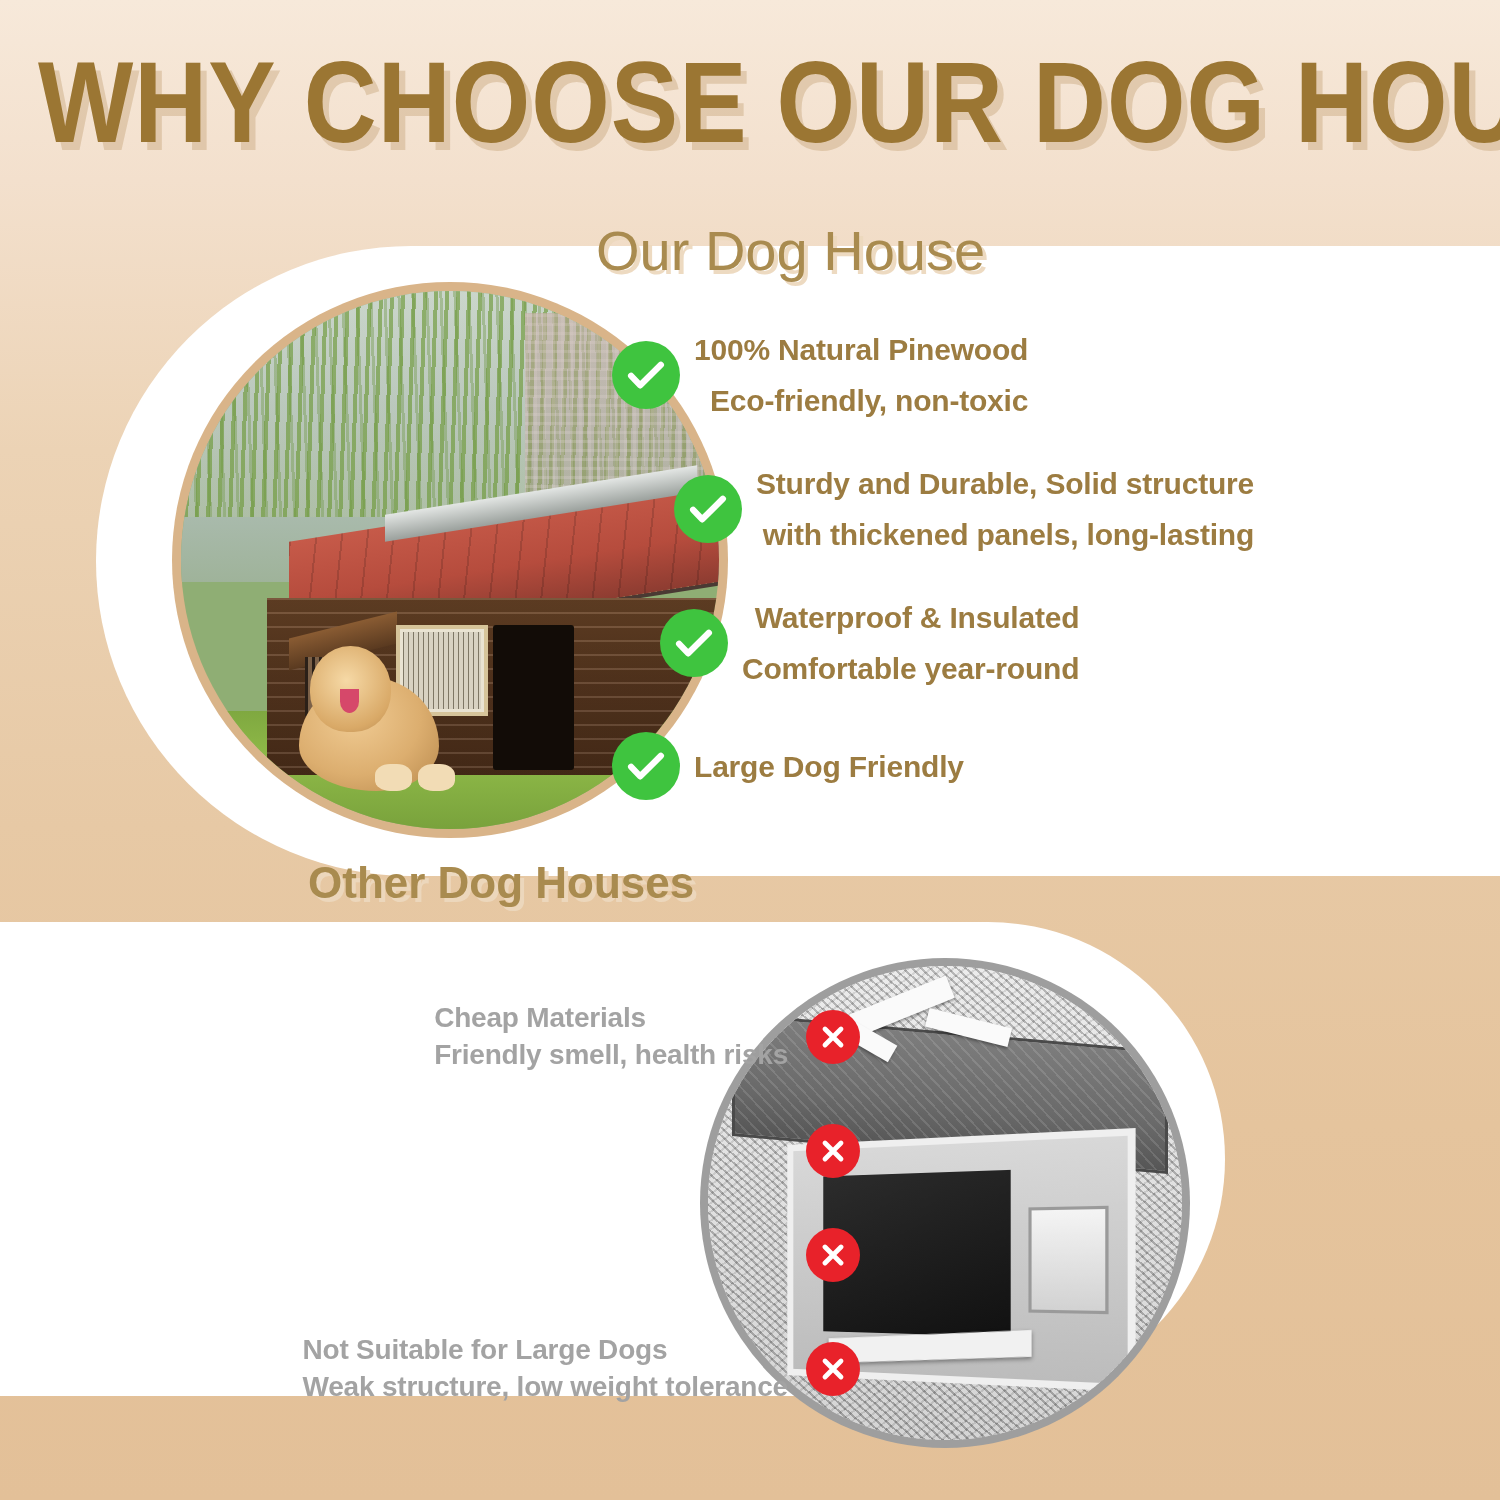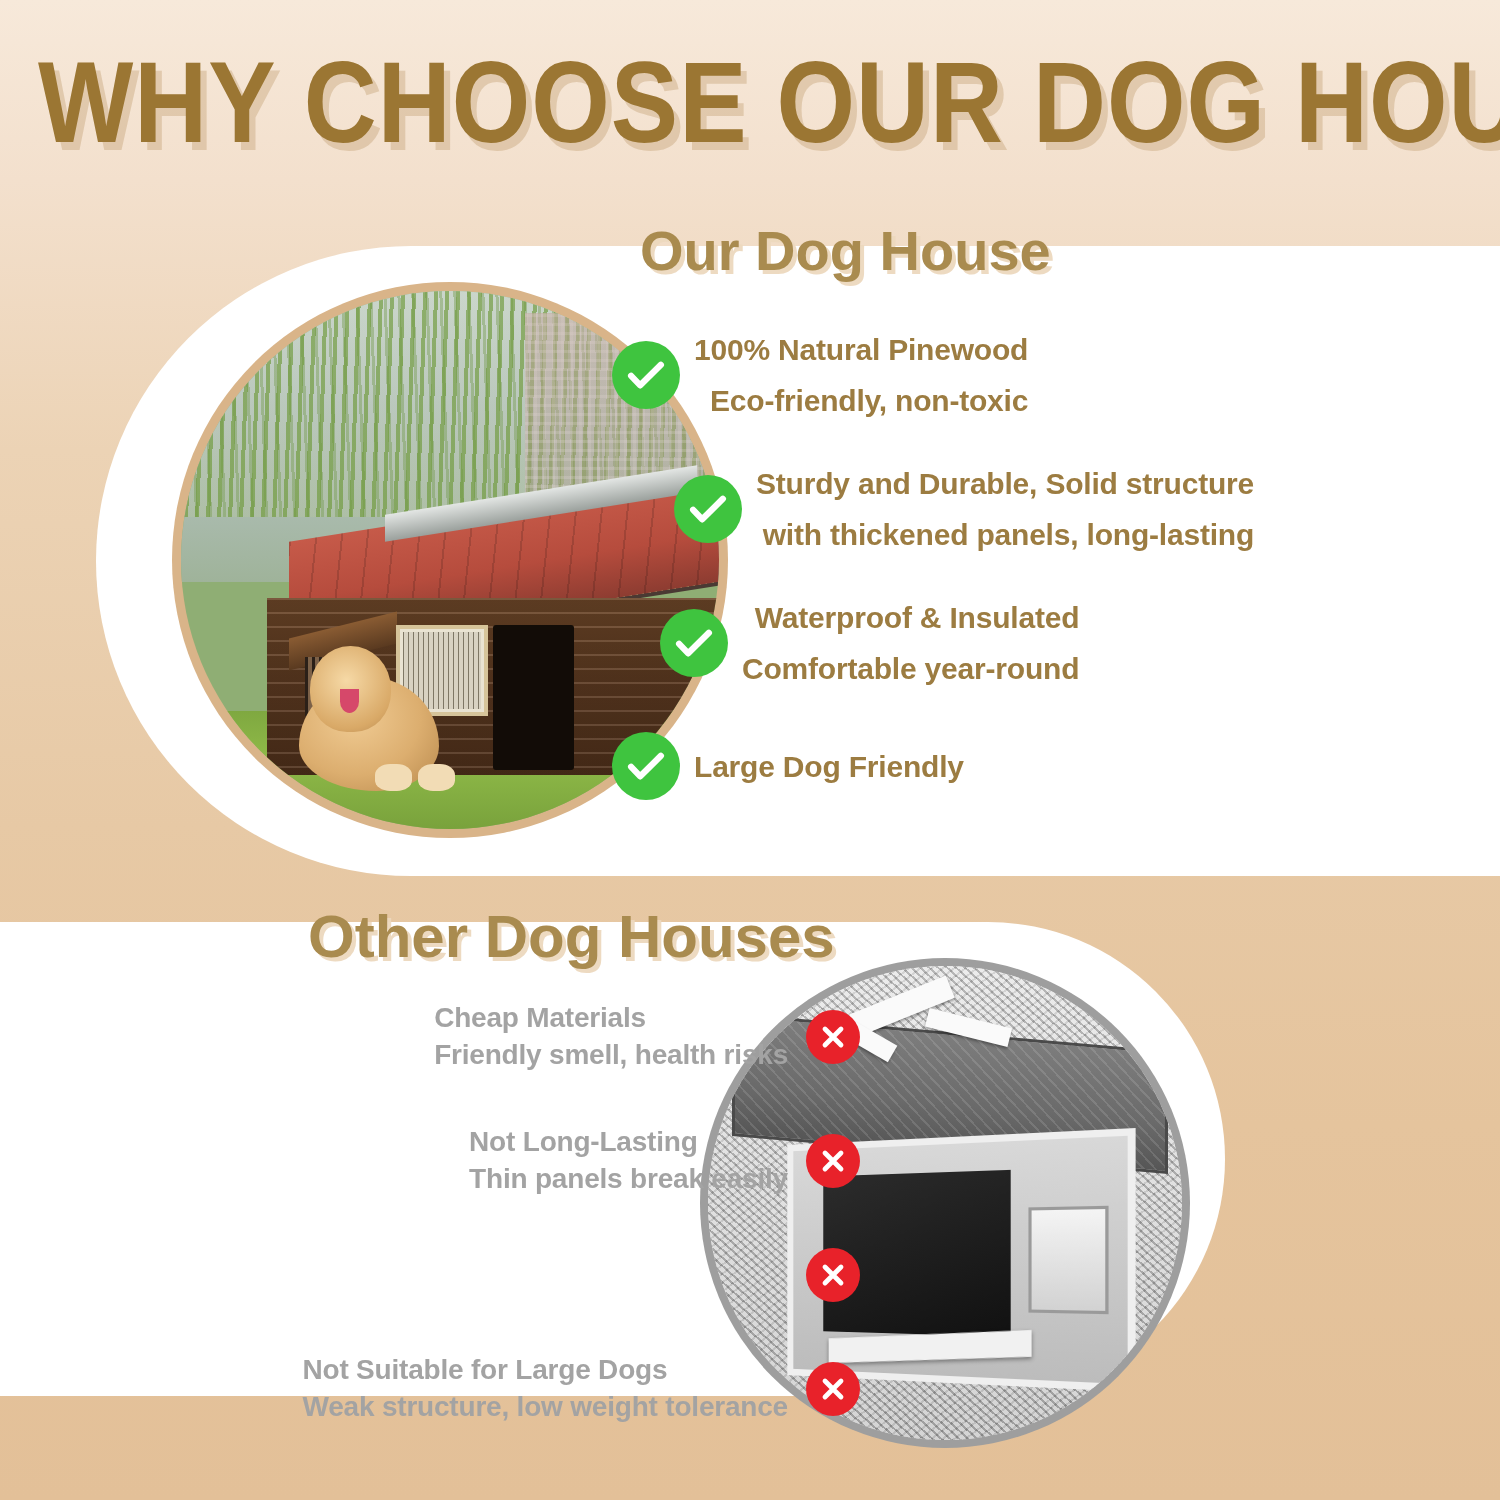--- a/index.html
+++ b/index.html
@@ -185,32 +185,32 @@
     font-weight:bold;
     line-height:1.30;
     letter-spacing:-0.2px;
     white-space:nowrap;
   }
   .check-text .l2 { display:block;margin-top:12px; }
 
   
   .head-our {
     position:absolute;
-    left:640px; top:218px;
+    left:596px; top:218px;
     font-size:56px;
-    font-weight:bold;
+    font-weight:normal;
     color:#a98b4f;
     letter-spacing:0px;
     text-shadow:4px 4px 0 rgba(236,216,190,0.95);
     white-space:nowrap;
   }
   .head-other {
     position:absolute;
-    left:308px; top:902px;
-    font-size:60px;
+    left:308px; top:858px;
+    font-size:44px;
     font-weight:bold;
     color:#a98b4f;
     letter-spacing:0px;
     text-shadow:4px 4px 0 rgba(236,216,190,0.95);
     white-space:nowrap;
     z-index:5;
   }
 
   
   .panel-bottom {
@@ -428,24 +428,20 @@
         <span class="l2">Friendly smell, health risks</span>
       </div>
       <div class="x-icon">
         <svg viewBox="0 0 24 24" aria-hidden="true">
             <path d="M6 6l12 12M18 6L6 18" fill="none" stroke="#ffffff" stroke-width="3.6" stroke-linecap="round"></path>
           </svg>
       </div>
     </div>
 
     <div class="x-item">
-      <div class="x-text">
-        <span>Not Long-Lasting</span>
-        <span class="l2">Thin panels break easily</span>
-      </div>
       <div class="x-icon">
         <svg viewBox="0 0 24 24" aria-hidden="true">
             <path d="M6 6l12 12M18 6L6 18" fill="none" stroke="#ffffff" stroke-width="3.6" stroke-linecap="round"></path>
           </svg>
       </div>
     </div>
 
     <div class="x-item">
       <div class="x-icon">
         <svg viewBox="0 0 24 24" aria-hidden="true">

